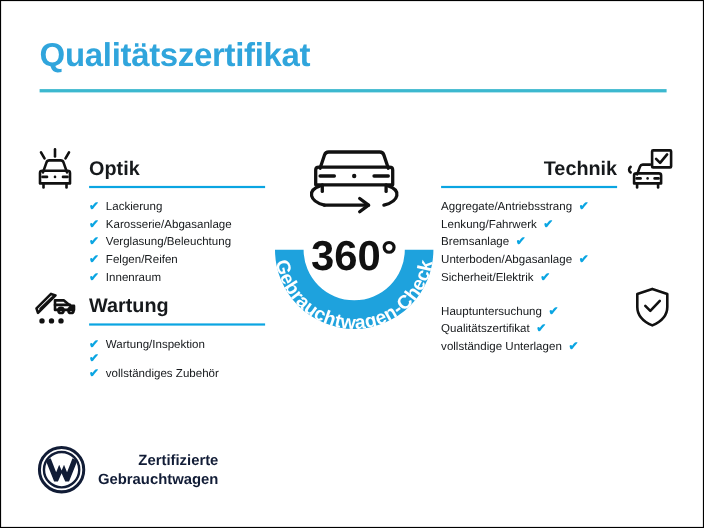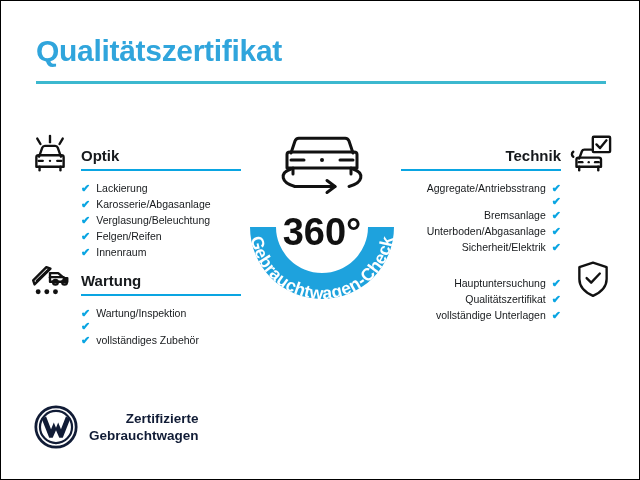--- a/index.html
+++ b/index.html
@@ -44,21 +44,21 @@
   .section {
     position: absolute;
   }
   .sec-head {
     position: relative;
     height: 30px;
   }
   .sec-title {
     position: absolute;
     bottom: 7px;
-    font-size: 15px;
+    font-size: 18px;
     font-weight: bold;
     color: #16191c;
     white-space: nowrap;
   }
   .sec-rule {
     position: absolute;
     bottom: 0;
     height: 2px;
     background: #0aa5e2;
   }
@@ -86,21 +86,21 @@
   .sec-left .sec-title { left: 0; }
   .sec-left .sec-rule  { left: 0; right: 0; }
   .sec-left .sec-list  { margin-top: 9px; }
   .sec-left li { justify-content: flex-start; }
   .sec-left .chk { margin-right: 6px; }
 
   
   .sec-right .sec-title { right: 0; }
   .sec-right .sec-rule  { left: 0; right: 0; }
   .sec-right .sec-list  { margin-top: 9px; }
-  .sec-right li { justify-content: flex-end; }
+  .sec-right li { }
   .sec-right .chk { margin-left: 6px; }
 
   
   #sec-optik    { left: 80px;  top: 140px; width: 160px; }
   #sec-wartung  { left: 80px;  top: 265px; width: 160px; }
   #sec-technik  { left: 400px; top: 140px; width: 160px; }
   #sec-garantie { left: 400px; top: 265px; width: 160px; }
 
   
   .sec-icon {
@@ -246,20 +246,21 @@
     <div class="sec-head">
       <div class="sec-title">Technik</div>
       <div class="sec-rule"></div>
     </div>
     <ul class="sec-list">
       <li>
           <span>Aggregate/Antriebsstrang</span>
           <span class="chk">✔</span>
         </li>
       <li>
+          <span>Lenkung/Fahrwerk</span>
           <span class="chk">✔</span>
         </li>
       <li>
           <span>Bremsanlage</span>
           <span class="chk">✔</span>
         </li>
       <li>
           <span>Unterboden/Abgasanlage</span>
           <span class="chk">✔</span>
         </li>

